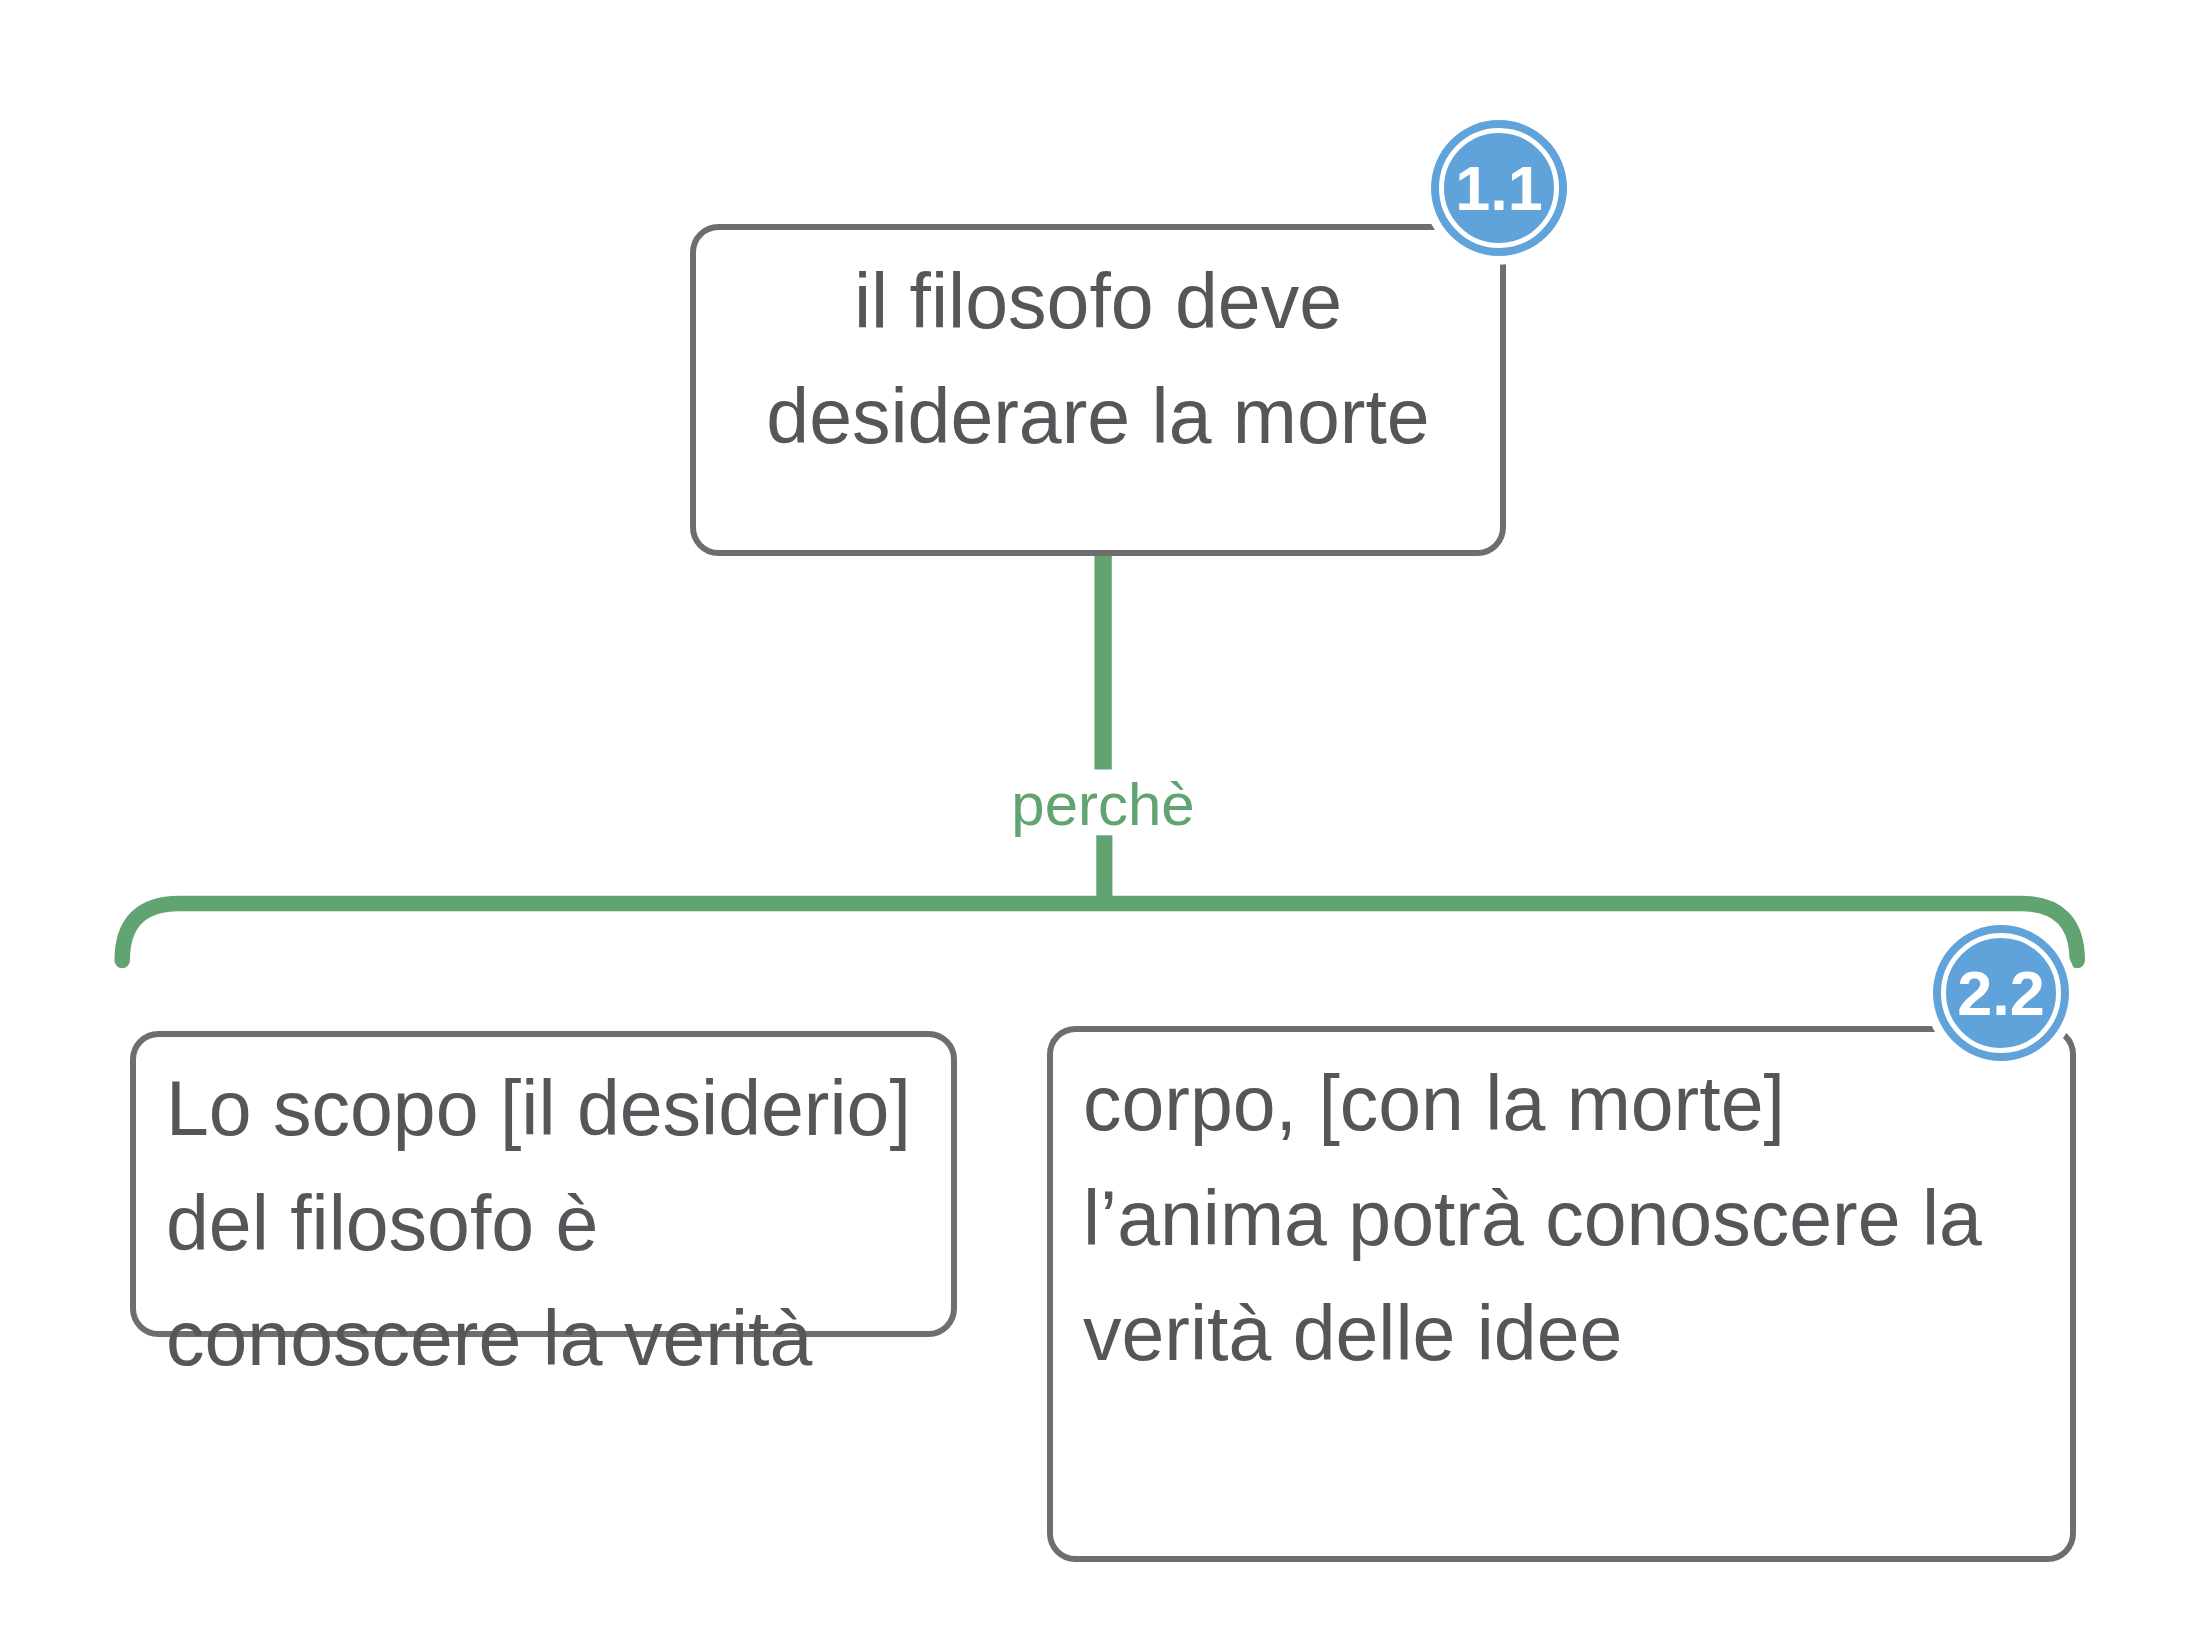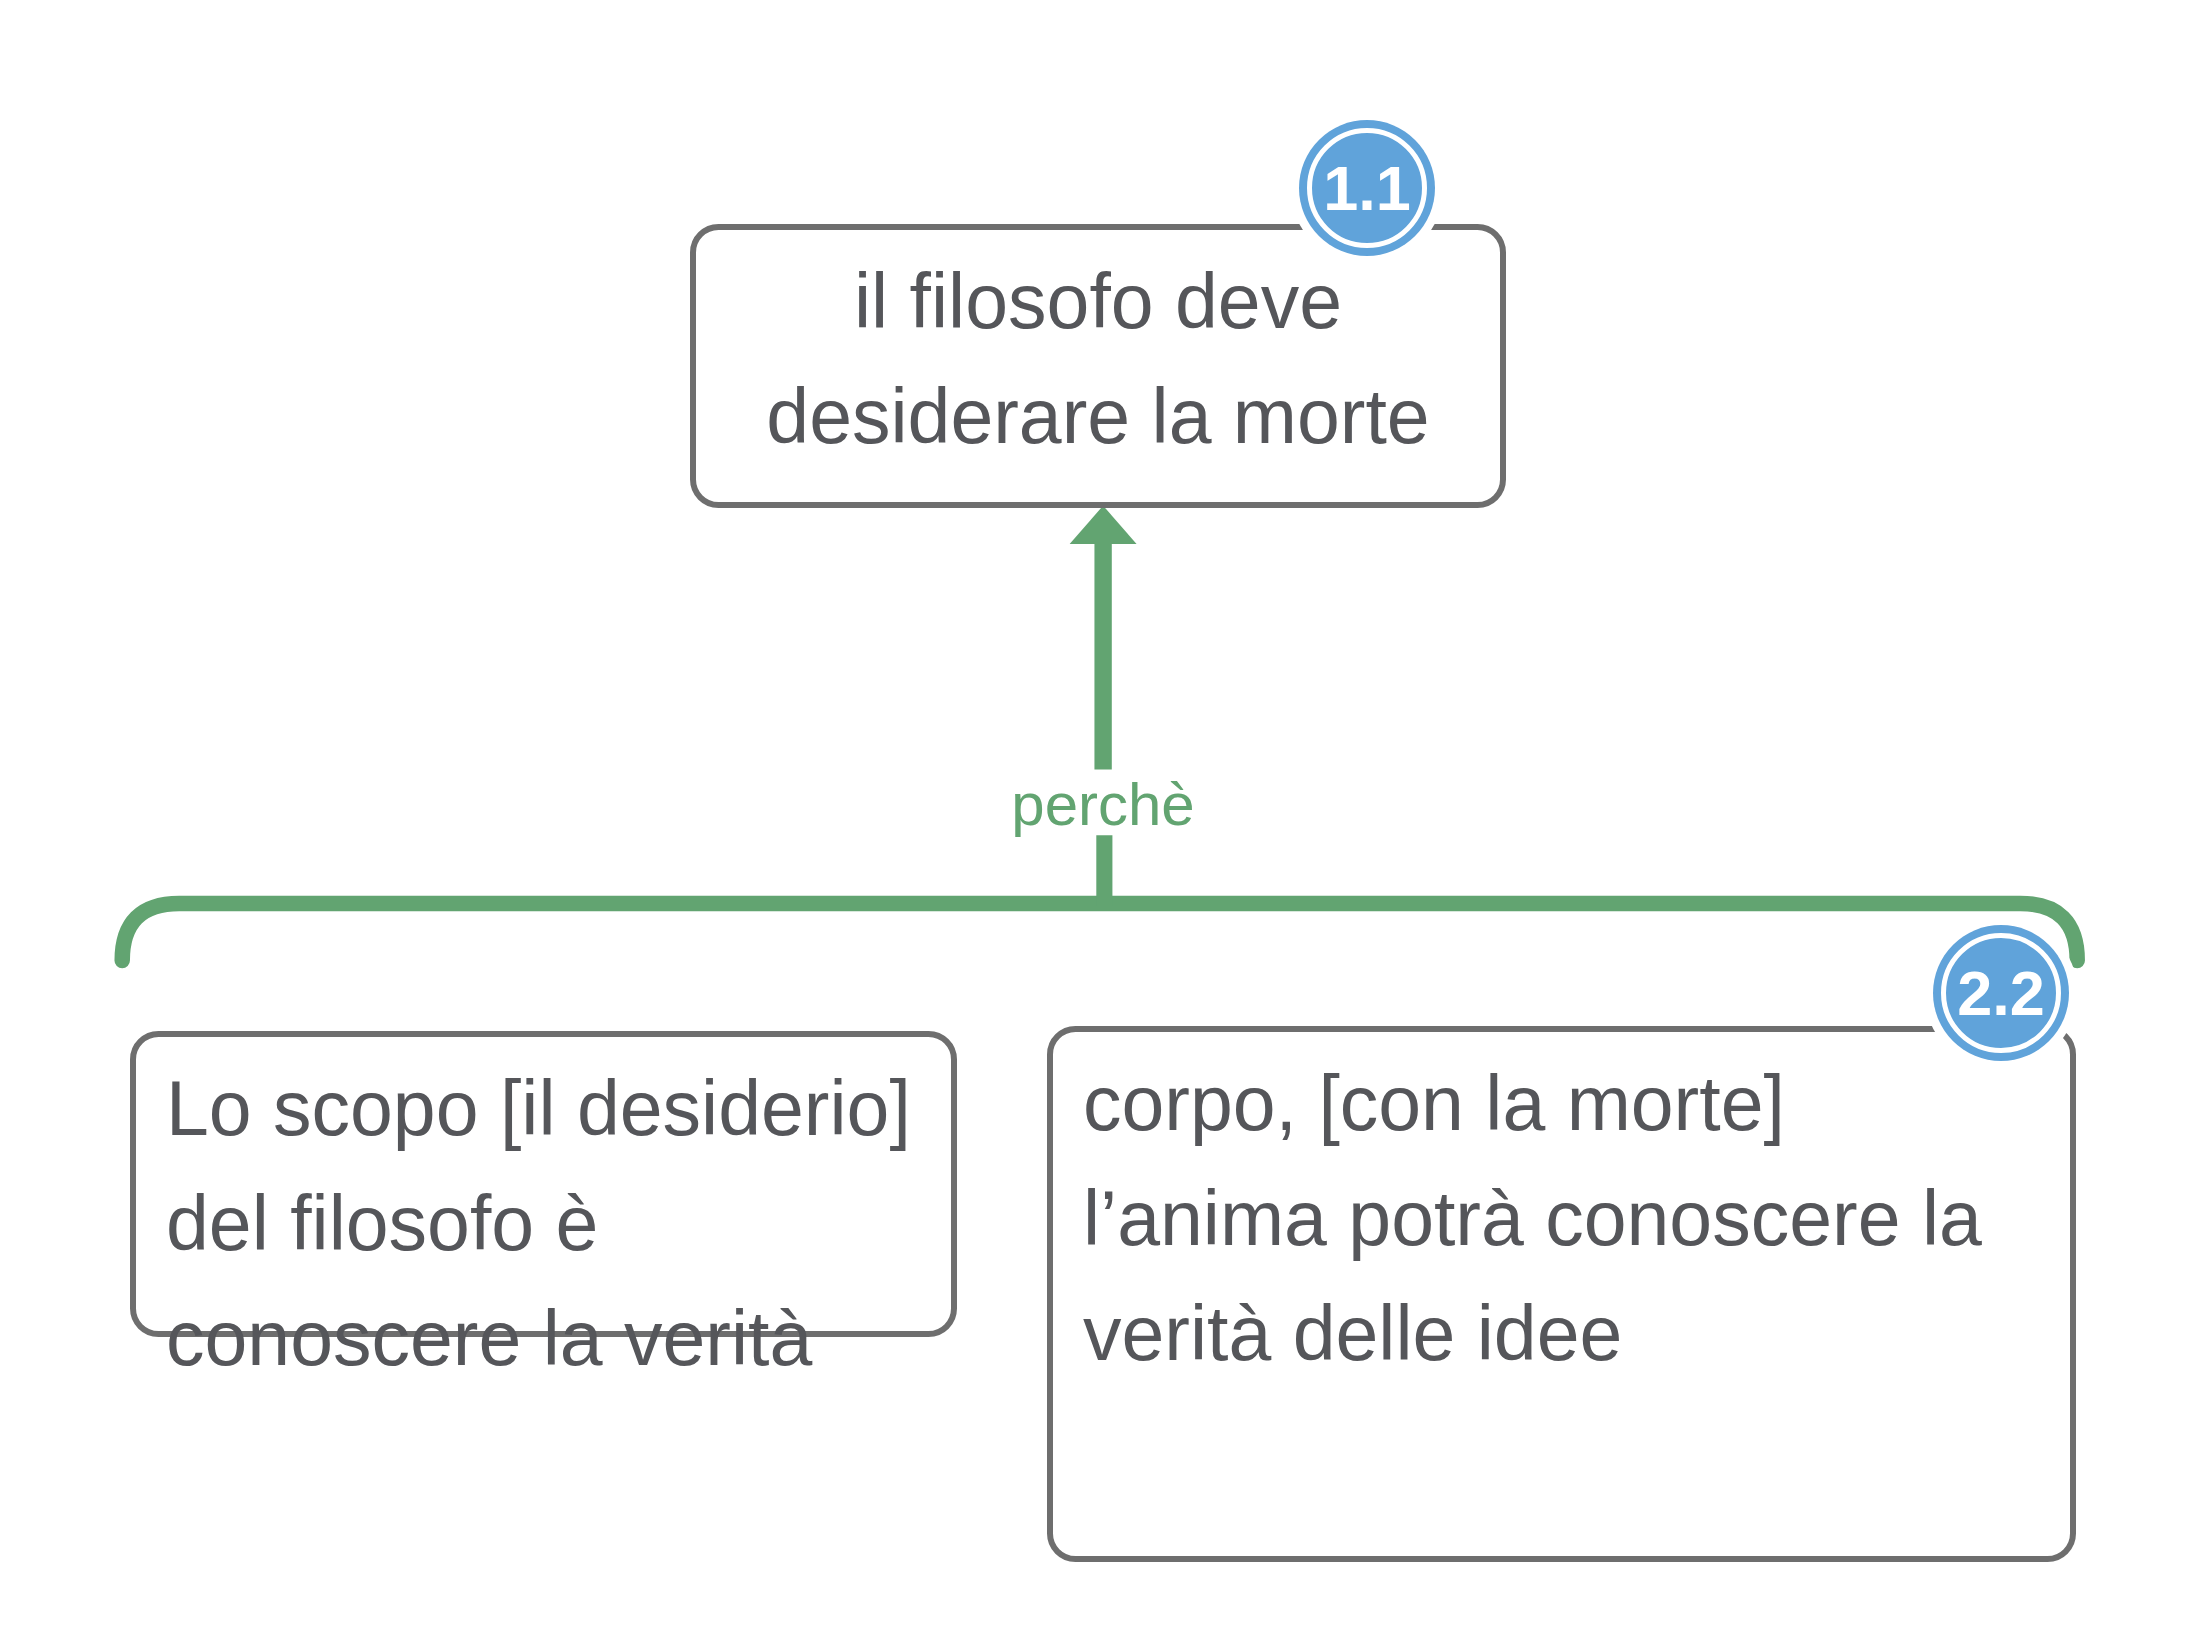--- a/index.html
+++ b/index.html
@@ -19,21 +19,21 @@
     box-sizing:border-box;
     background:#ffffff;
     border:6.2px solid var(--node-border);
     border-radius:28.5px;
     color:var(--node-text);
     font-size:77px;
     line-height:115px;
   }
   .node .tline{white-space:nowrap;}
   .node-top{
-    left:690px;top:224px;width:816px;height:284px;
+    left:690px;top:224px;width:816px;height:332px;
     text-align:center;
     padding-top:14.3px;
   }
   .node-left{
     left:130px;top:1031px;width:827px;height:306px;
     padding:13.6px 18.6px 0 30px;
   }
   .node-right{
     left:1047px;top:1026px;width:1029px;height:536px;
     padding:13.6px 12.4px 0 30px;
@@ -51,21 +51,21 @@
     font-weight:bold;
     z-index:5;
   }
   .badge::after{
     content:"";
     position:absolute;
     left:8px;right:8px;top:8px;bottom:8px;
     border:5.6px solid #ffffff;
     border-radius:50%;
   }
-  .badge-11{left:1299px;top:120px;}
+  .badge-11{left:1431px;top:120px;}
   .badge-21{left:798px;top:914px;}
   .badge-22{left:1933px;top:925px;}
 
   .perche-label{
     position:absolute;
     left:1103px;top:774px;
     transform:translateX(-50%);
     color:var(--green);
     font-size:60px;
     line-height:62px;

